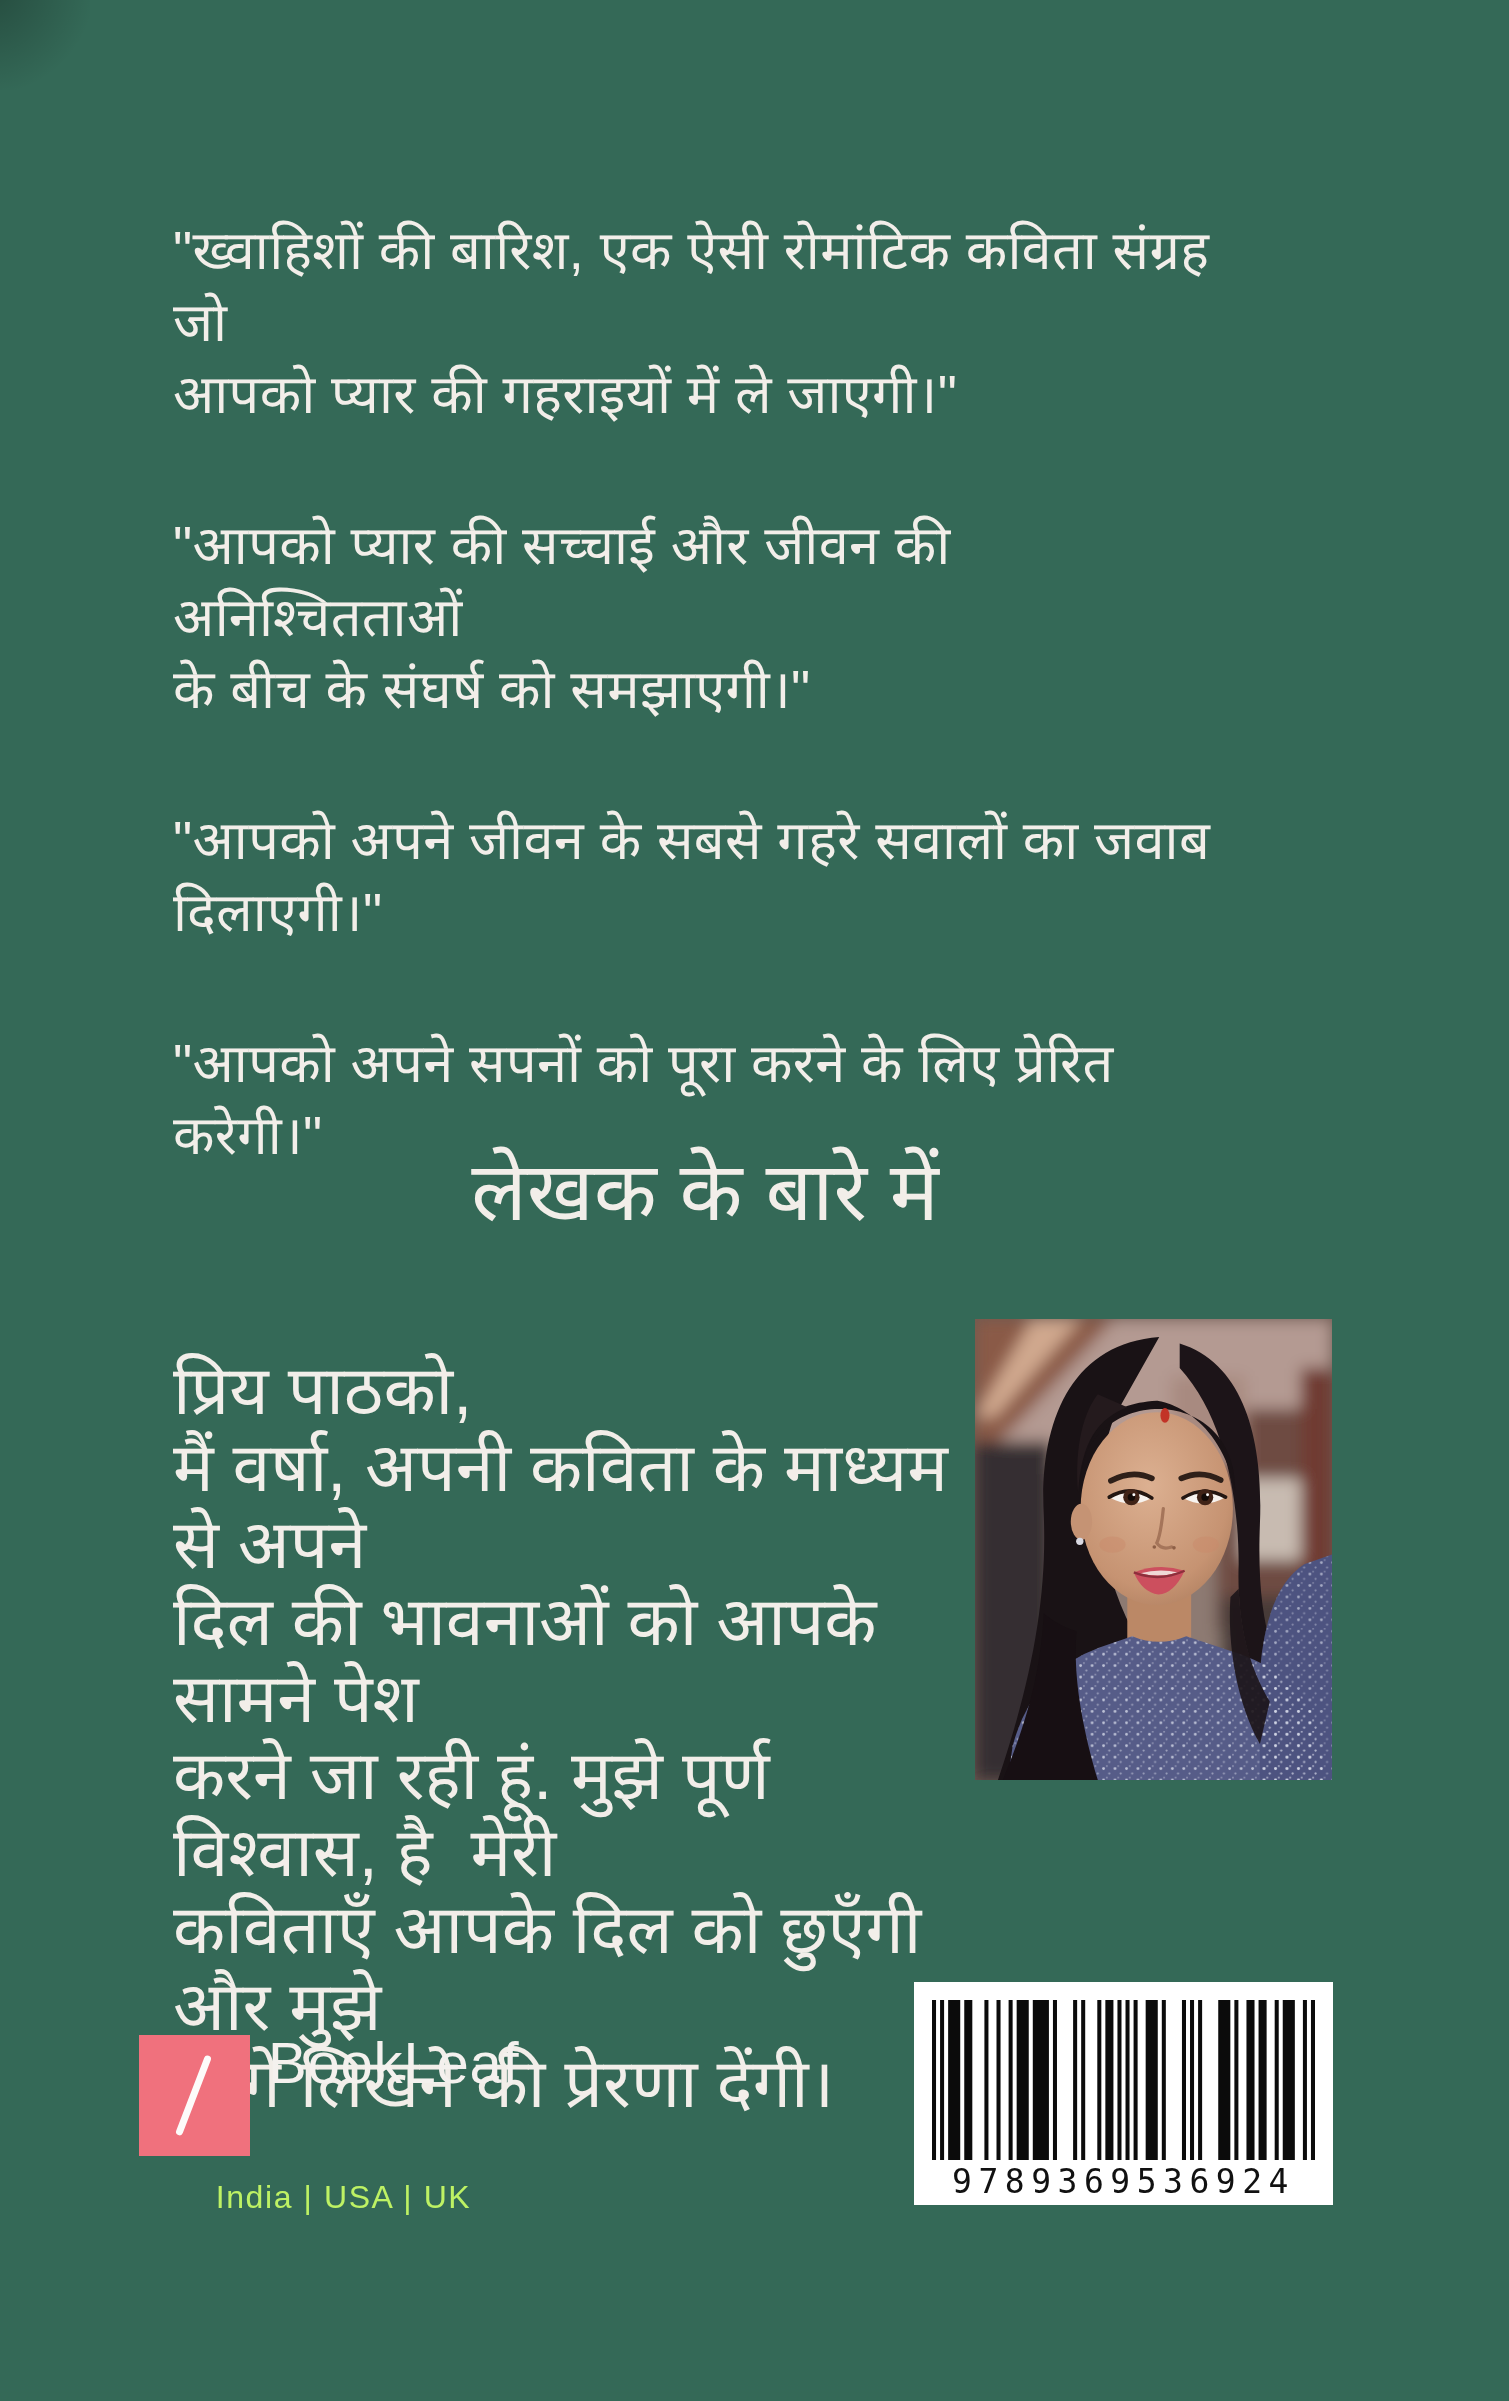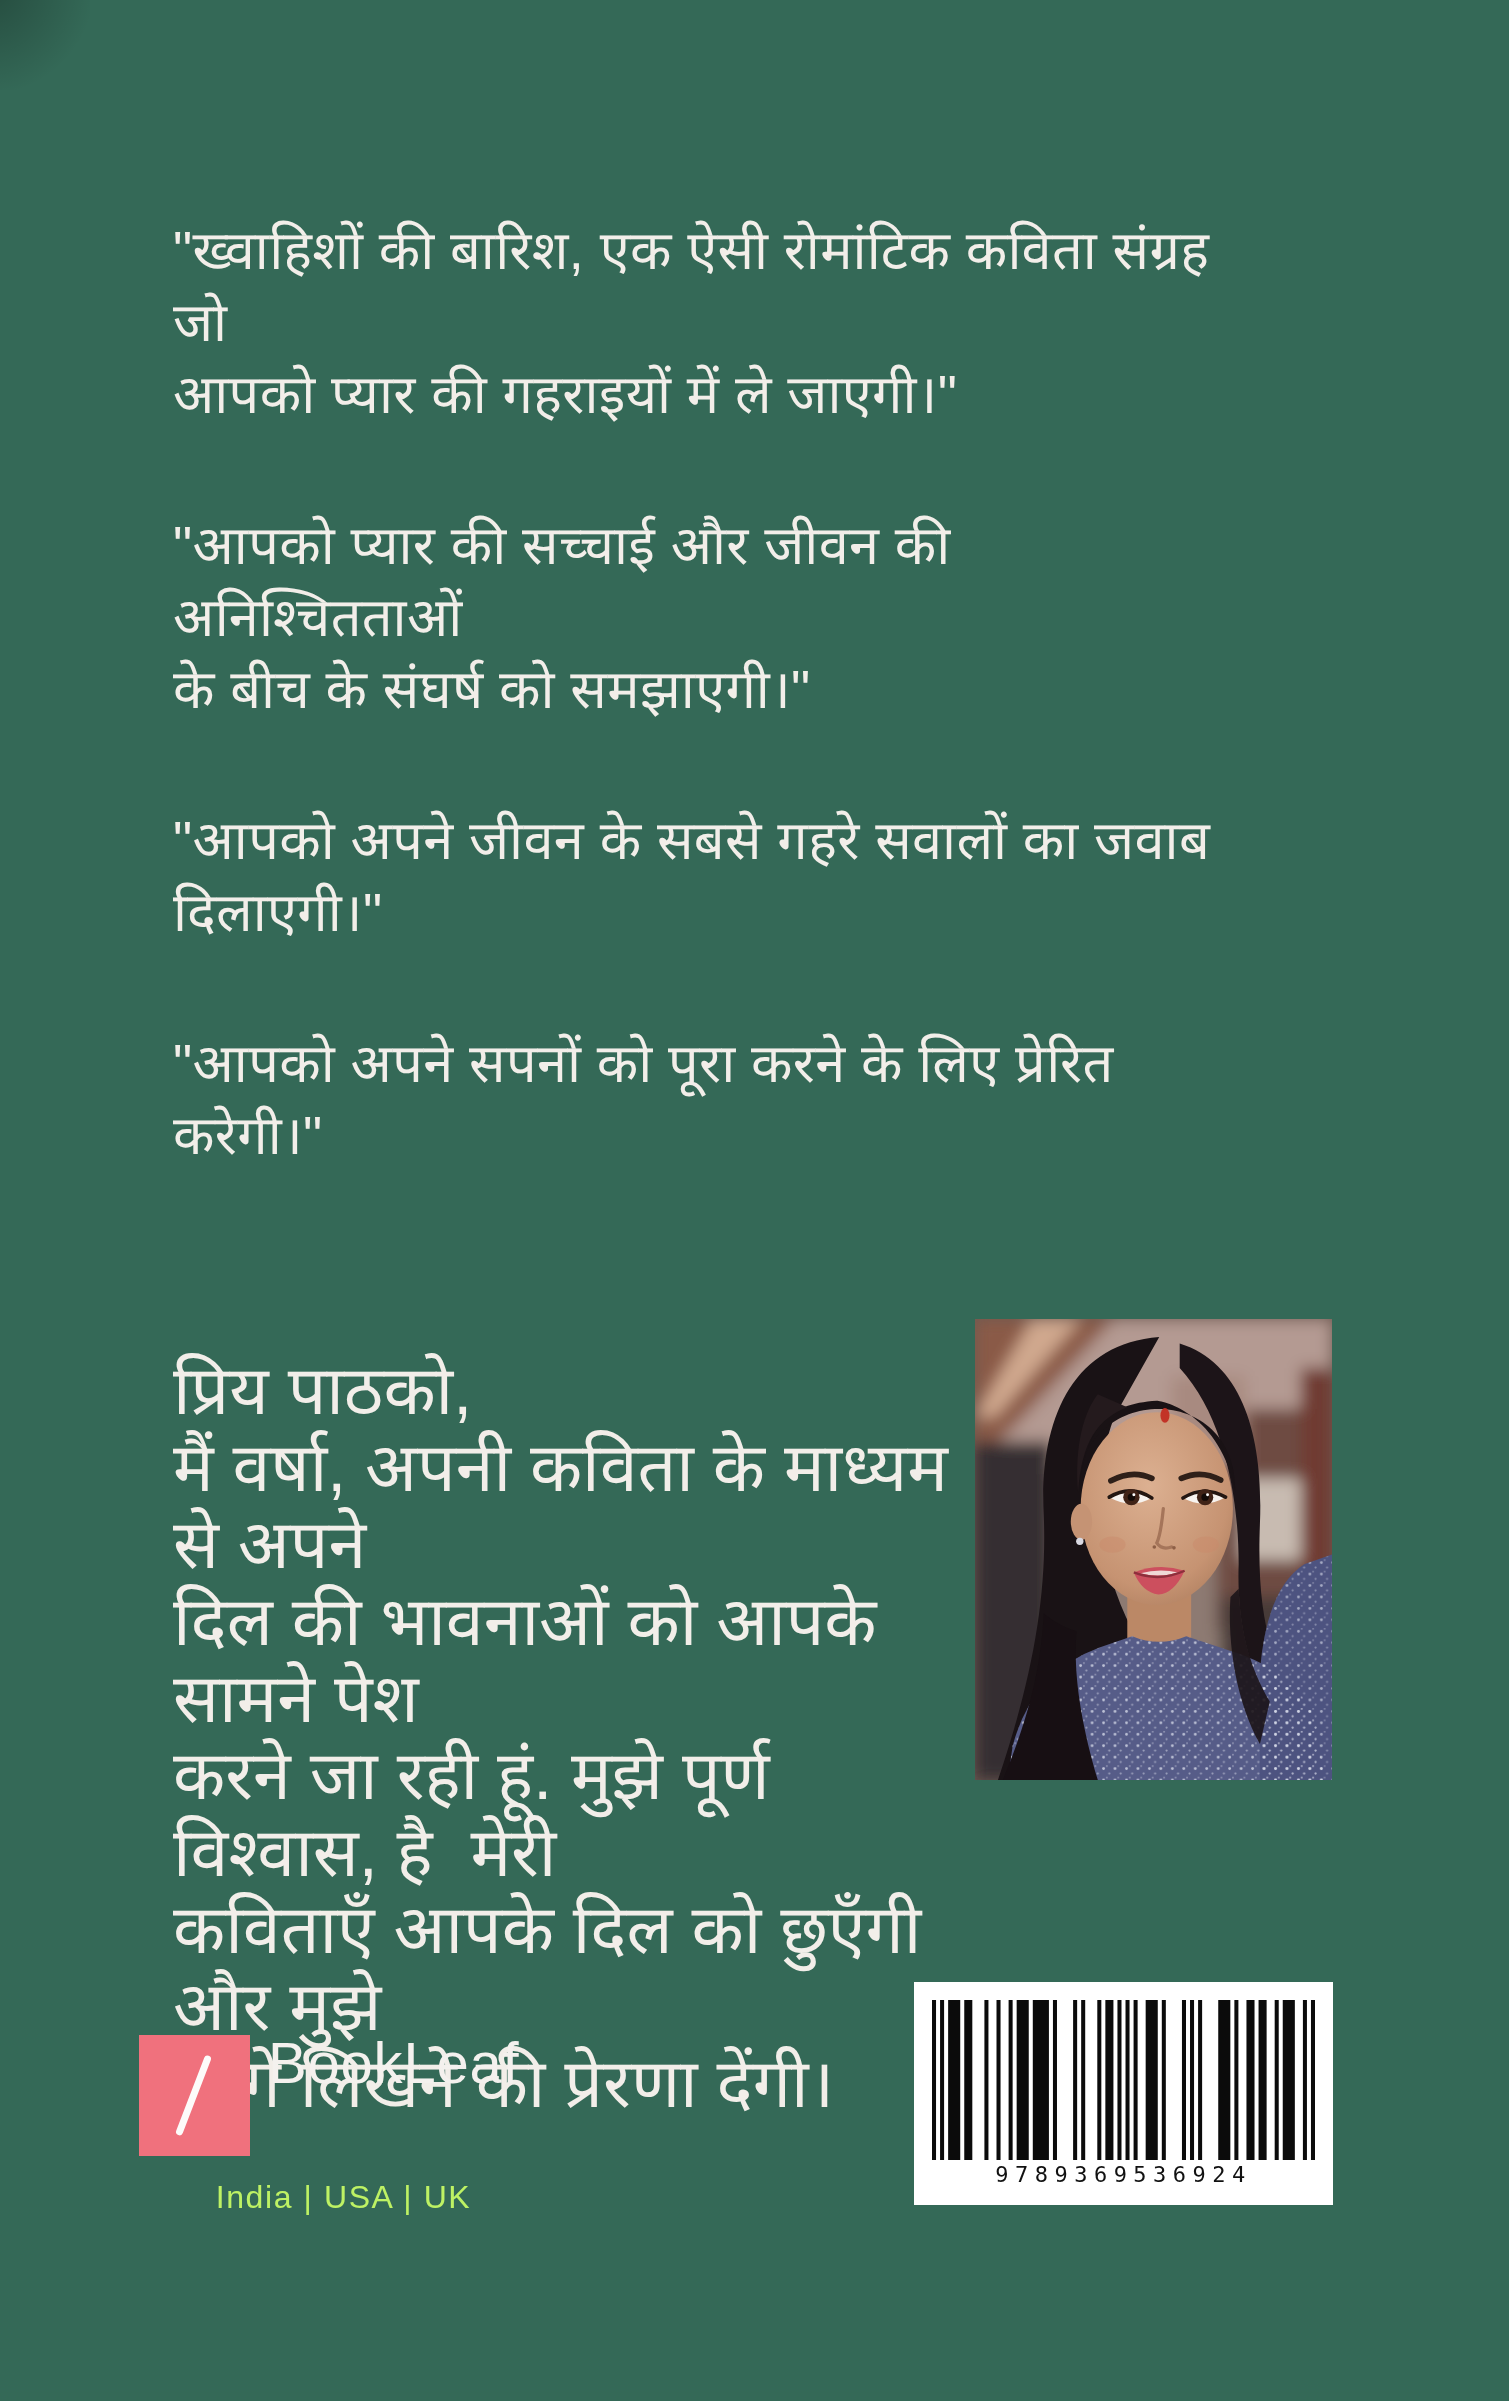--- a/index.html
+++ b/index.html
@@ -62,39 +62,40 @@
   
   .barcode{
     position:absolute;left:914px;top:1982px;width:419px;height:223px;
     background:#FFFFFF;
     display:flex;flex-direction:column;align-items:center;
   }
   .bars{margin-top:18px;width:383px;height:160px;}
   .isbn{
     margin-top:1.6px;
     font-family:"DejaVu Sans Mono","Liberation Mono",monospace;
-    font-size:22px;color:#111;letter-spacing:6.5px;
+    font-size:33px;color:#111;letter-spacing:6.5px;
   }
 </style>
 </head>
 <body>
 
 <div class="page">
   <div class="corner-shade"></div>
 
   <div class="quotes">
     <p class="quote">"ख्वाहिशों की बारिश, एक ऐसी रोमांटिक कविता संग्रह जो
 आपको प्यार की गहराइयों में ले जाएगी।"</p>
     <p class="quote">"आपको प्यार की सच्चाई और जीवन की अनिश्चितताओं
 के बीच के संघर्ष को समझाएगी।"</p>
     <p class="quote">"आपको अपने जीवन के सबसे गहरे सवालों का जवाब
 दिलाएगी।"</p>
     <p class="quote">"आपको अपने सपनों को पूरा करने के लिए प्रेरित करेगी।"</p>
   </div>
 
+  <h1 class="about-heading">लेखक के बारे में</h1>
 
   <p class="bio">प्रिय पाठको,
 मैं वर्षा, अपनी कविता के माध्यम से अपने
 दिल की भावनाओं को आपके सामने पेश
 करने जा रही हूं. मुझे पूर्ण विश्वास, है  मेरी
 कविताएँ आपके दिल को छुएँगी और मुझे
 आगे लिखने की प्रेरणा देंगी।</p>
 
   <div class="photo">
     <svg viewBox="0 0 436 564" preserveAspectRatio="none" aria-hidden="true">

